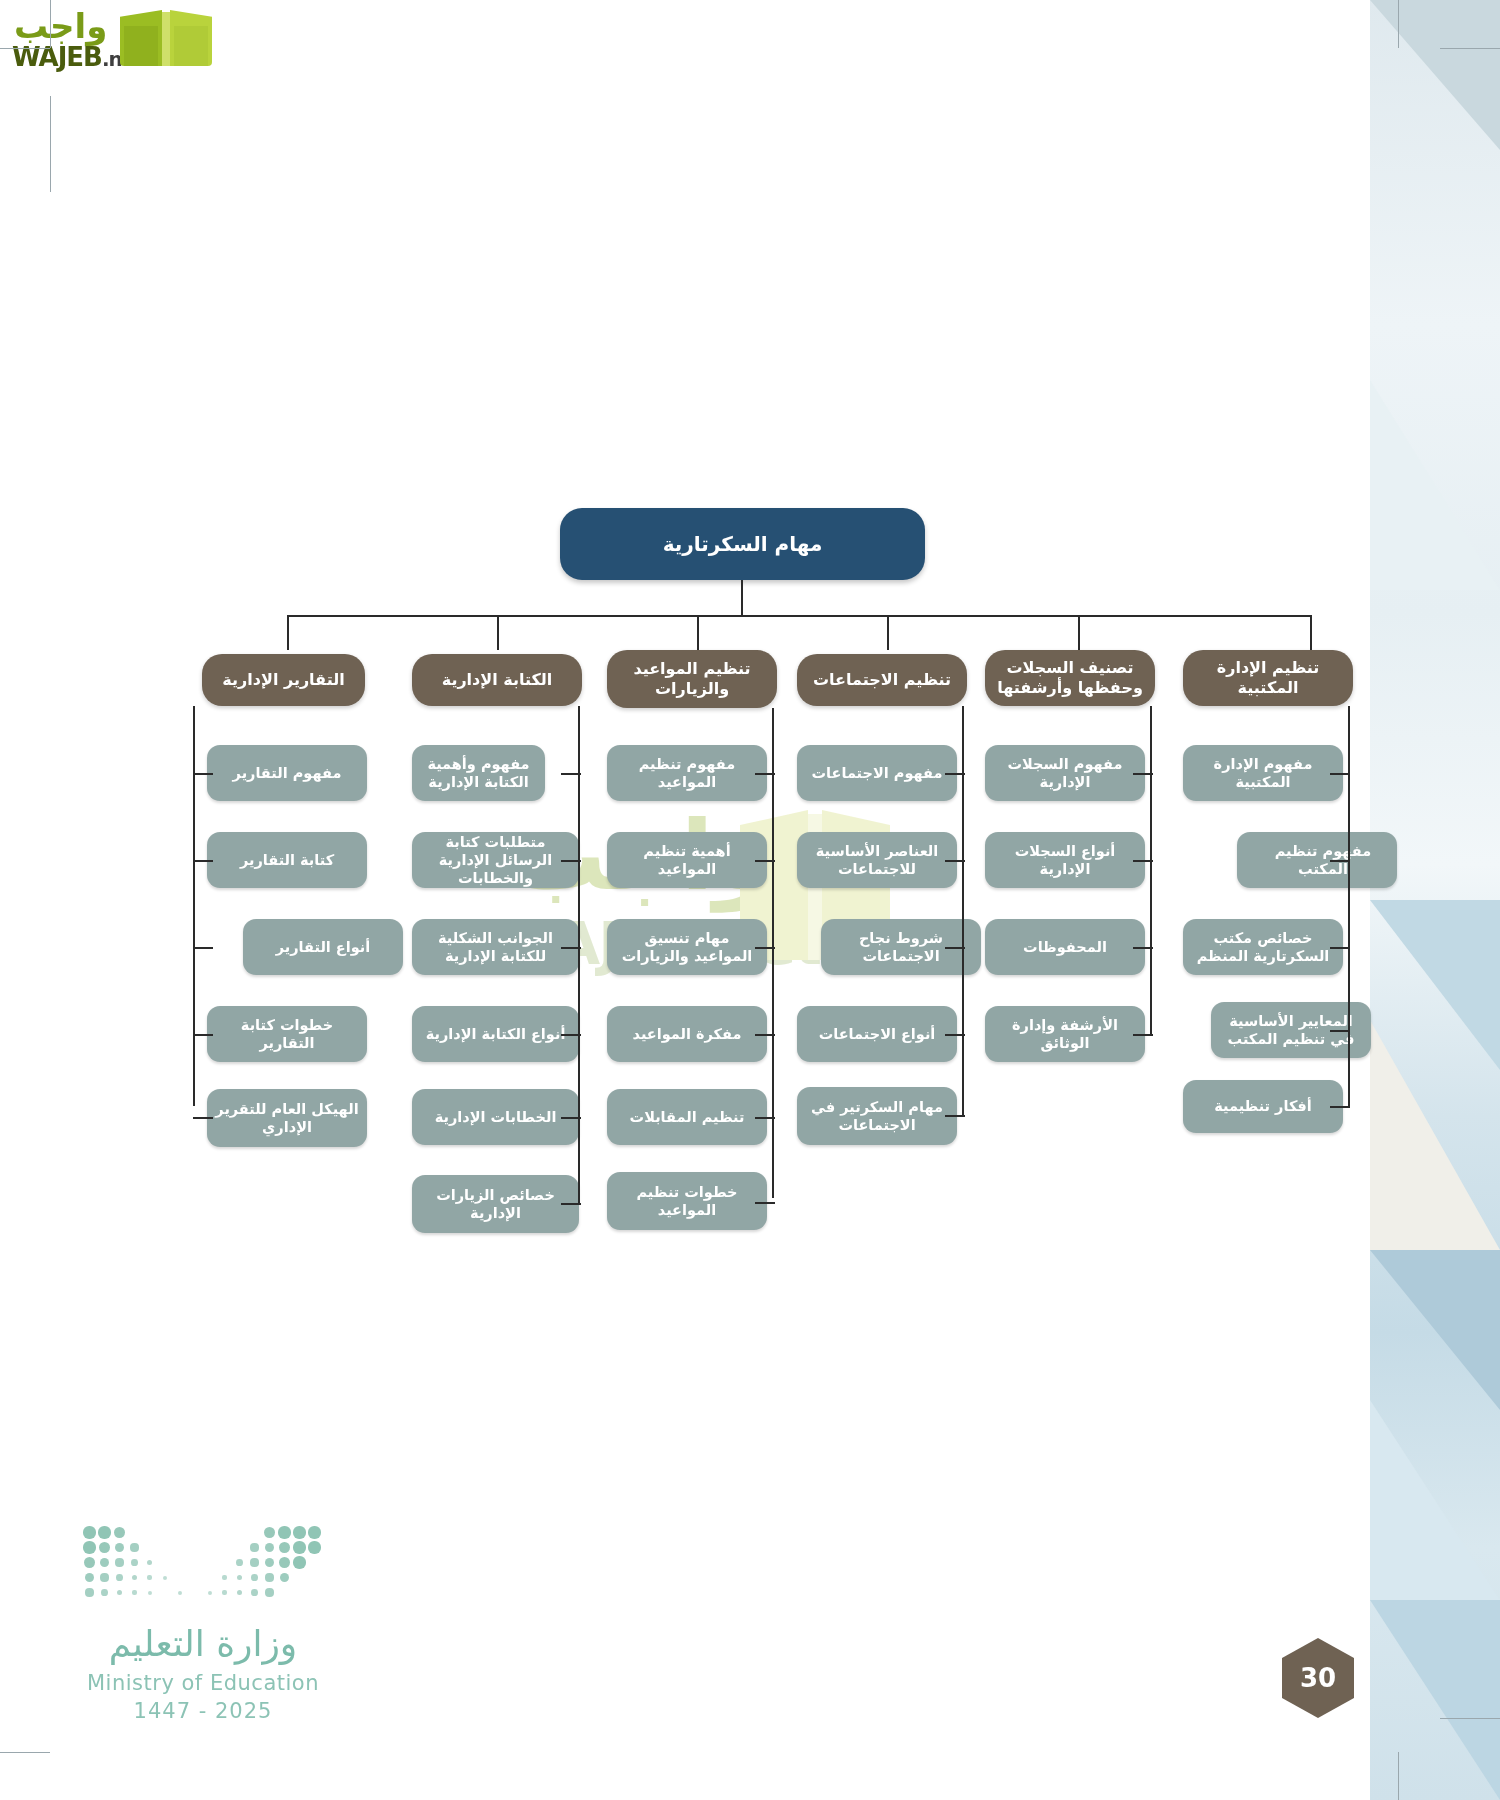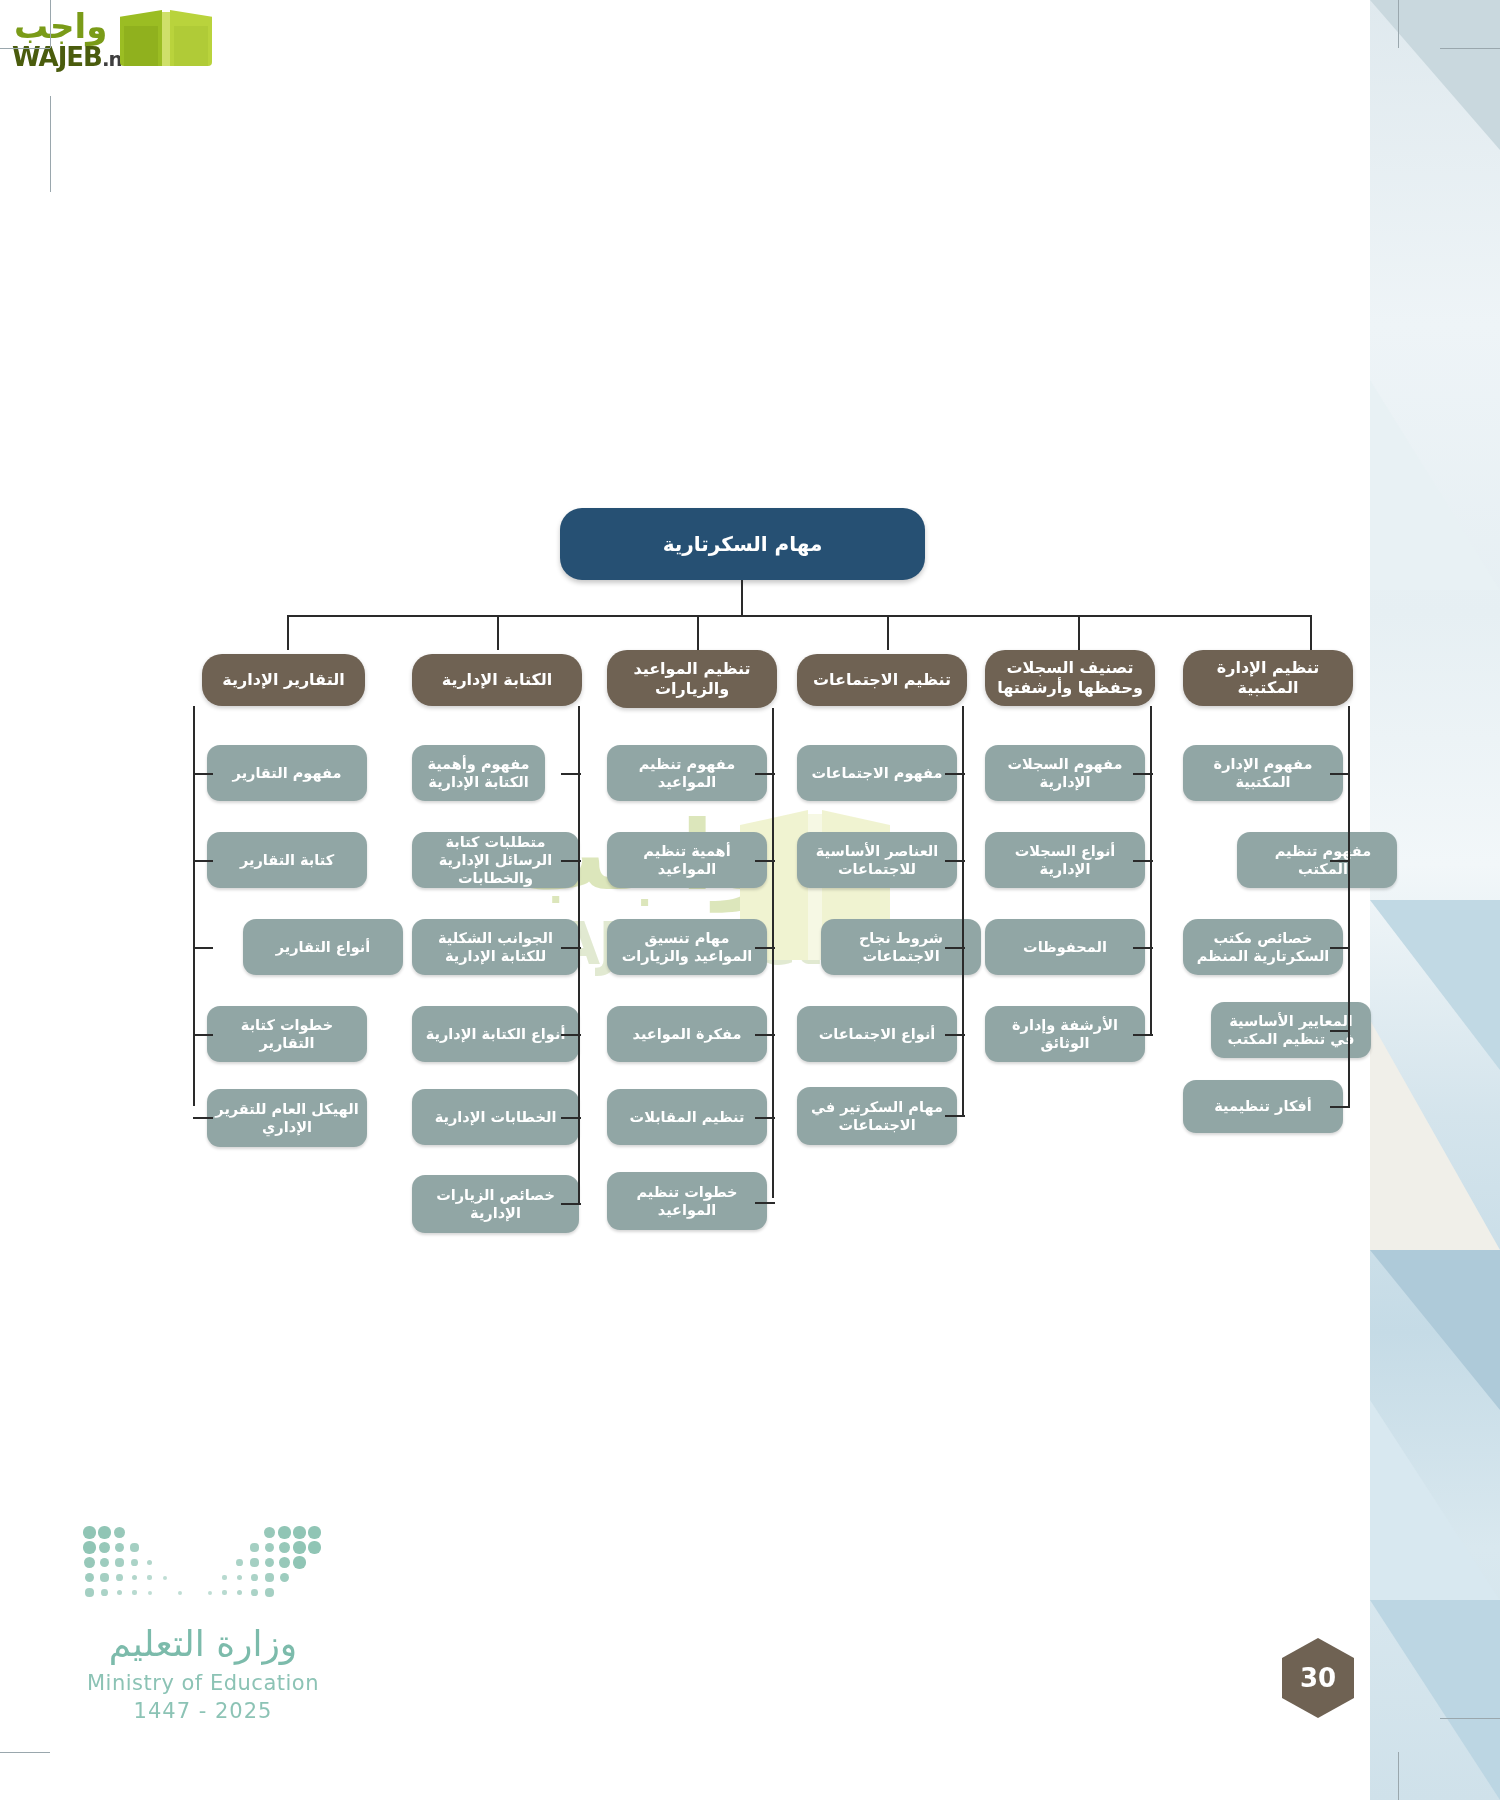--- a/index.html
+++ b/index.html
@@ -197,21 +197,21 @@
   <div class="tick" style="left:1330px;top:947px;width:20px;"></div>
   <div class="tick" style="left:1330px;top:1030px;width:20px;"></div>
   <div class="tick" style="left:1330px;top:1106px;width:20px;"></div>
 
   <div class="node leaf" style="left:1183px;top:745px;width:160px;height:56px;">
     <span>مفهوم الإدارة المكتبية</span>
     </div>
   <div class="node leaf" style="left:1237px;top:832px;width:160px;height:56px;padding-left:20px;">
     <span>مفهوم تنظيم المكتب</span>
     </div>
-  <div class="node leaf" style="left:1183px;top:919px;width:160px;height:56px;border-radius:15px;">
+  <div class="node leaf" style="left:1183px;top:919px;width:160px;height:56px;">
     <span>خصائص مكتب السكرتارية المنظم</span>
     </div>
   <div class="node leaf" style="left:1183px;top:1002px;width:160px;height:56px;margin-left:28px;">
     <span>المعايير الأساسية في تنظيم المكتب</span>
     </div>
   <div class="node leaf" style="left:1183px;top:1080px;width:160px;height:53px;">
     <span>أفكار تنظيمية</span>
     </div>
 
   <div class="node head" style="left:985px;top:650px;width:170px;height:56px;">

